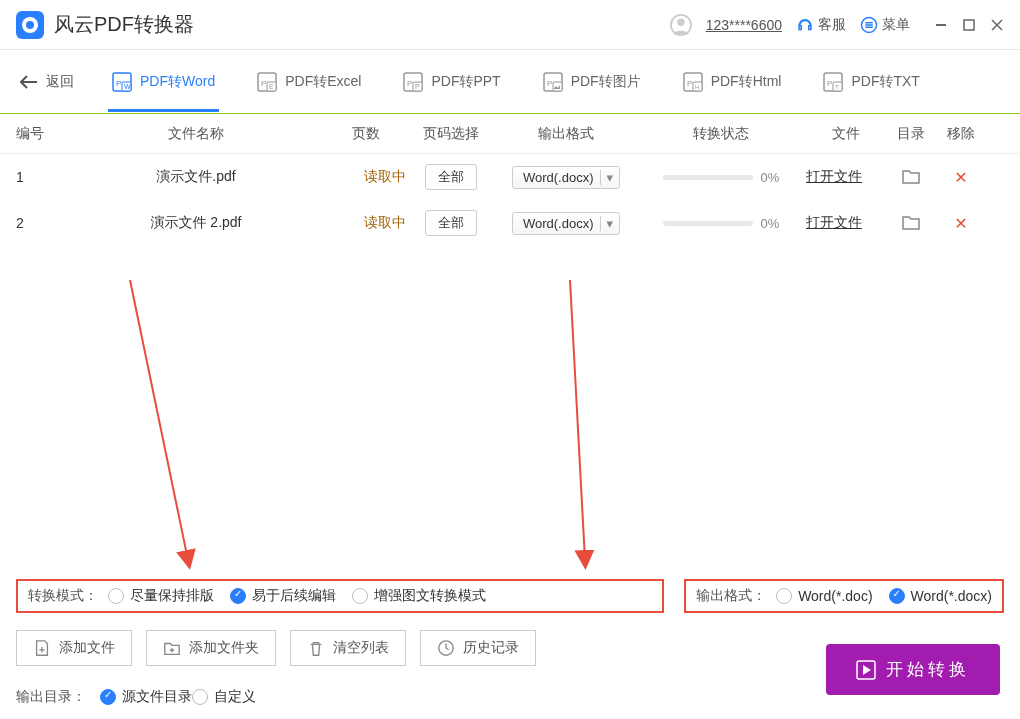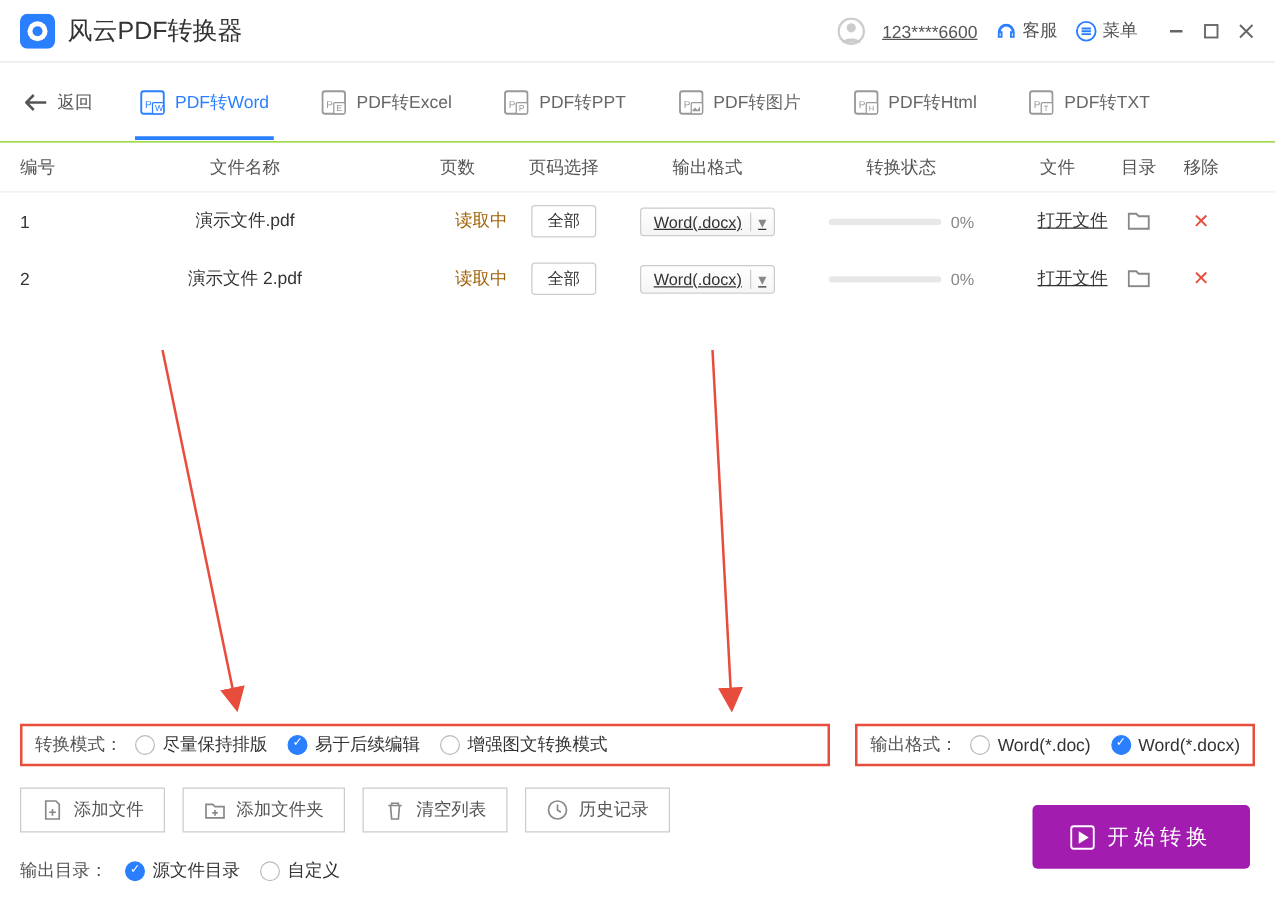--- a/index.html
+++ b/index.html
@@ -38,26 +38,26 @@
 .th-del { width: 50px; text-align: center; }
 
 
 .row { display: flex; align-items: center; height: 46px; padding: 0 16px; }
 .r-idx { width: 50px; }
 .r-name { width: 260px; text-align: center; }
 .r-pages { width: 80px; text-align: right; color: #a16207; }
 .r-pagesel { width: 90px; text-align: center; }
 .r-outfmt { width: 140px; text-align: center; }
 .r-status { width: 170px; display: flex; align-items: center; justify-content: center; gap: 8px; }
-.r-file { width: 80px; text-align: right; }
+.r-file { width: 80px; text-align: left; }
 .r-dir { width: 50px; text-align: center; }
 .r-del { width: 50px; text-align: center; }
 
 .btn-sm { display: inline-block; border: 1px solid #ccc; border-radius: 3px; padding: 3px 12px; cursor: pointer; font-size: 13px; }
-.select-sm { display: inline-flex; align-items: center; border: 1px solid #ccc; border-radius: 3px; padding: 3px 6px 3px 10px; cursor: pointer; font-size: 13px; gap: 6px; background: linear-gradient(#fff,#f5f5f5); text-decoration: underline; }
+.select-sm { display: inline-flex; align-items: center; border: 1px solid #ccc; border-radius: 3px; padding: 3px 6px 3px 10px; cursor: pointer; font-size: 13px; gap: 6px; background: linear-gradient(#fff,#f5f5f5); }
 .select-sm .caret { border-left: 1px solid #ccc; padding-left: 6px; color: #888; }
 .progress { width: 90px; height: 5px; background: #e8e8e8; border-radius: 3px; }
 .pct { color: #888; font-size: 13px; }
 .link { text-decoration: underline; cursor: pointer; }
 .folder-icon { width: 18px; height: 16px; display: inline-block; }
 .x-icon { color: #e74c3c; cursor: pointer; font-size: 16px; }
 
 
 .bottom { position: absolute; left: 0; right: 0; bottom: 0; }
 .row-opts { display: flex; align-items: center; height: 50px; padding: 0 16px; gap: 20px; }
@@ -308,21 +308,21 @@
       <svg viewBox="0 0 20 20">
           <circle cx="10" cy="10" r="8" fill="none" stroke="#888" stroke-width="1.5"></circle>
           <path d="M10 5v5l3 2" fill="none" stroke="#888" stroke-width="1.5"></path>
         </svg>
       <span>历史记录</span>
     </div>
   </div>
 
   <div class="outdir-row">
     <span class="lbl">输出目录：</span>
-    <div id="outdir-opts" style="display: flex; gap: 16px;">
+    <div id="outdir-opts" style="display: flex; ">
         <span class="radio checked">
           <span class="rb"></span>
           <span>源文件目录</span>
         </span>
         <span class="radio">
           <span class="rb"></span>
           <span>自定义</span>
         </span>
       </div>
   </div>

